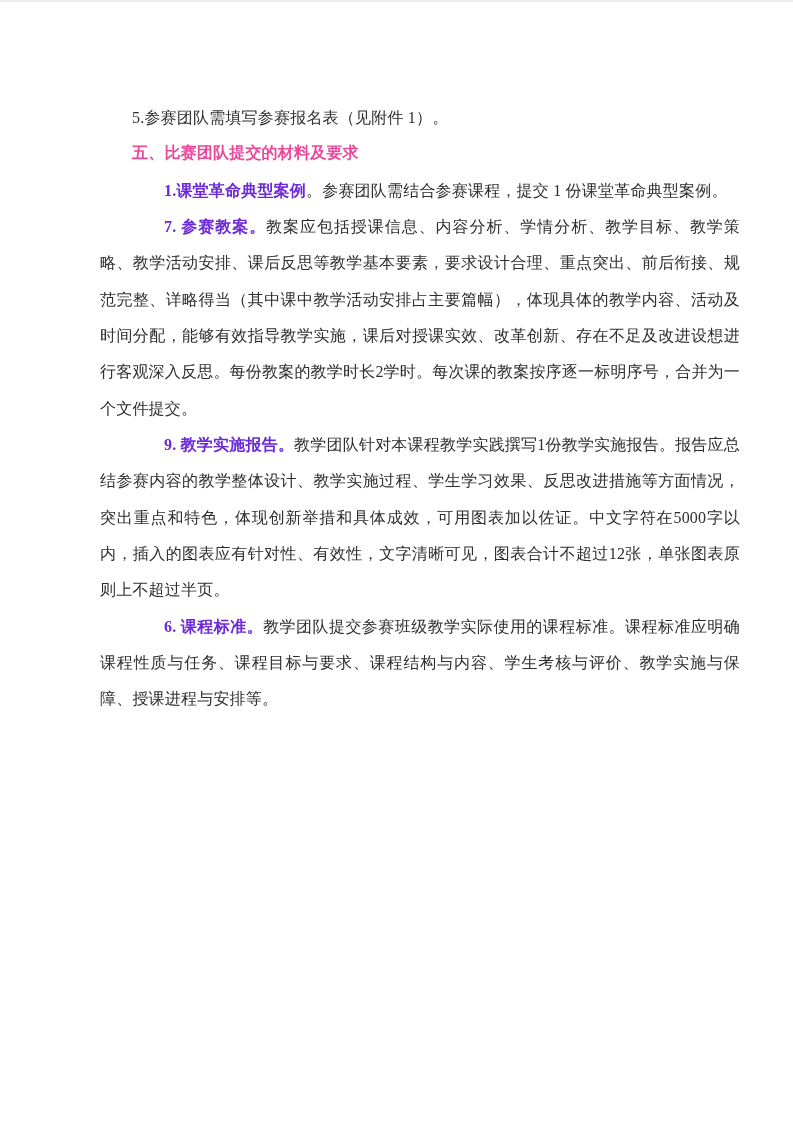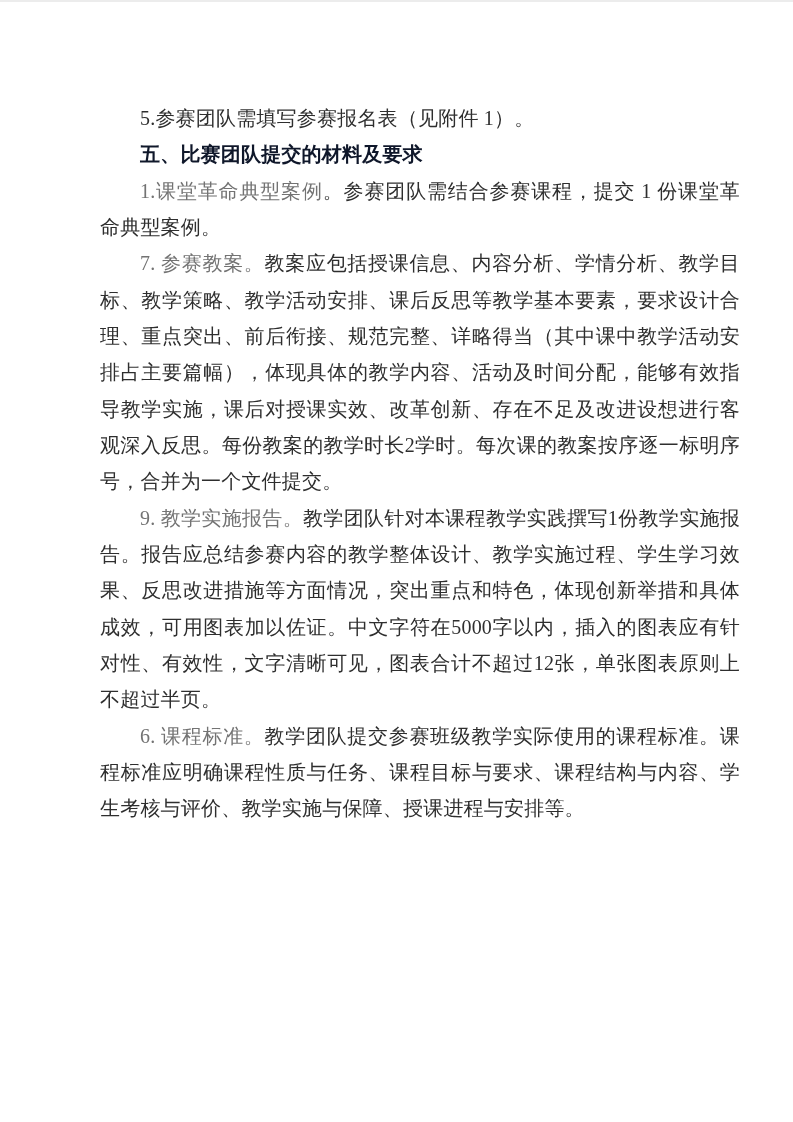--- a/index.html
+++ b/index.html
@@ -21,39 +21,41 @@
     left: 0;
     width: 100%;
     height: 2px;
     background: #ececec;
   }
   .content {
     position: absolute;
     left: 100px;
     top: 100px;
     width: 640px;
-    font-size: 20px;
+    font-size: 16px;
     line-height: 36.33px;
     color: #2e2e2e;
     text-align: justify;
     text-justify: inter-character;
     letter-spacing: 0.2px;
   }
   .content p {
     margin: 0;
     padding: 0;
     text-indent: 2em;
   }
   .content p.h {
     font-weight: bold;
-    color: #0f172a;
+    color: #ec4899;
+    font-family: Liberation Mono, monospace;
   }
   .content b {
-    font-weight: normal;
-    color: #737373;
+    font-weight: bold;
+    color: #6d28d9;
+    margin-left: 32px;
   }
 </style>
 </head>
 <body>
 
 <div class="page">
   <div class="top-edge"></div>
   <div class="content">
 
     <p>5.参赛团队需填写参赛报名表（见附件 1）。</p>

